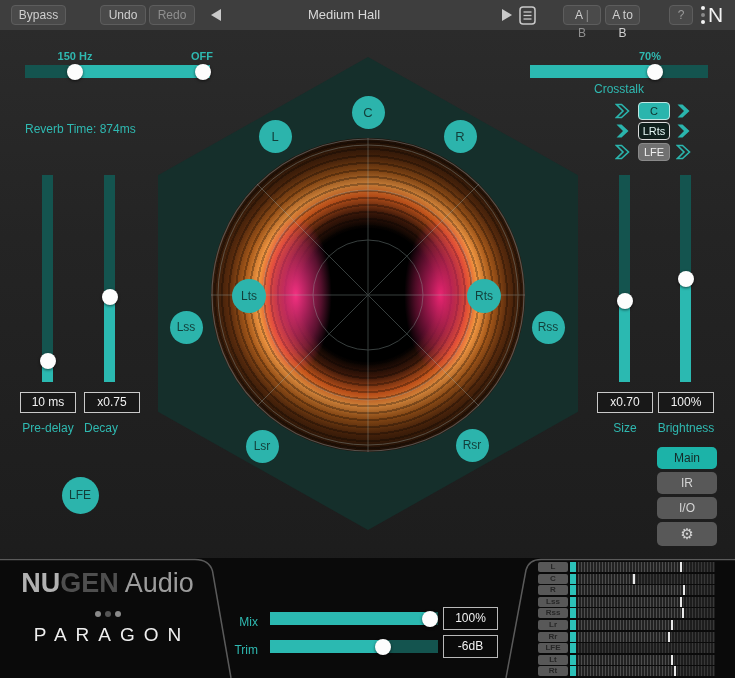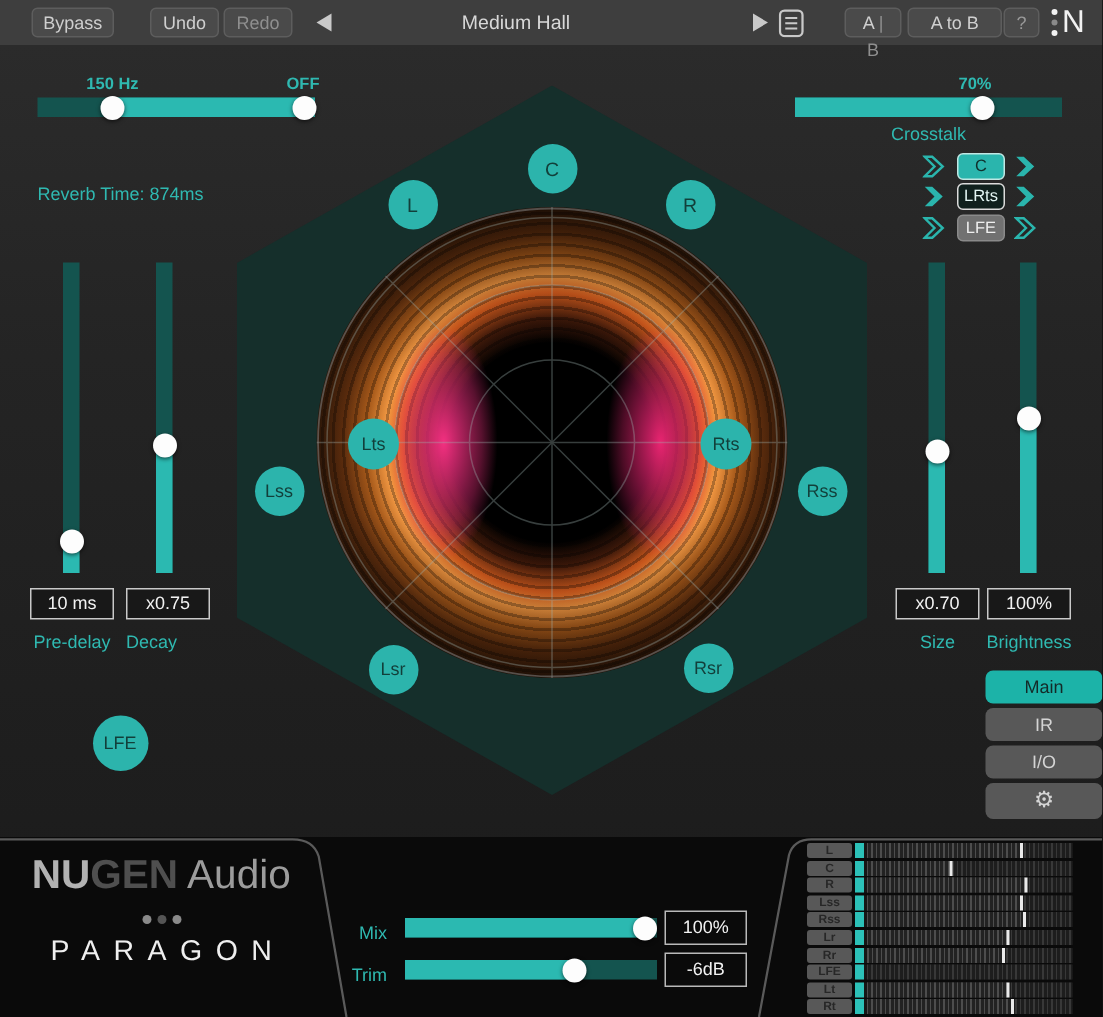--- a/index.html
+++ b/index.html
@@ -61,21 +61,21 @@
         justify-content:space-between;}
   .chev path{fill:#2ab5ad;}
   .chev.outline path{fill:none;stroke:#2ab5ad;stroke-width:1.6;}
   .rbtn{width:32px;height:18px;border-radius:4px;font-size:11px;line-height:17px;text-align:center;
         box-sizing:border-box;cursor:pointer;}
   .rbtn.teal{background:#2ab5ad;border:1px solid #bfe8e4;color:#10302c;}
   .rbtn.outline{background:#10201d;border:1px solid #dcdcdc;color:#e4f6f4;}
   .rbtn.gray{background:#717171;border:1px solid #8a8a8a;color:#efefef;}
 
   
-  .view-btn{position:absolute;left:657px;width:78px;height:22px;border-radius:5px;background:#585858;
+  .view-btn{position:absolute;left:657px;width:60px;height:22px;border-radius:5px;background:#585858;
             color:#d4d4d4;font-size:12px;line-height:22px;text-align:center;cursor:pointer;}
   .view-btn.active{background:#1cb3a8;color:#142a28;}
 
   
   .bottom{position:absolute;left:0;top:558px;width:735px;height:120px;background:#0a0a0a;}
   .bottom-outline{position:absolute;left:0;top:0;}
   .brand{position:absolute;left:0;top:10px;width:215px;text-align:center;}
   .brand .line1{font-size:27px;font-weight:bold;letter-spacing:0;}
   .brand .nu{color:#b2b2b2;}
   .brand .gen{color:#4f4f4f;}
@@ -99,37 +99,37 @@
           background:repeating-linear-gradient(90deg,#383838 0 1px,#1d1d1d 1px 3px);}
   .mhatch.lit{right:auto;background:repeating-linear-gradient(90deg,#4d4d4d 0 1px,#222 1px 3px);}
   .mpeak{position:absolute;top:0;bottom:0;width:2px;background:#e9e9e9;}
 </style>
 </head>
 <body>
 
 <div class="app">
 
   <div class="toolbar">
-    <div class="tb-btn" style="left:21px;width:55px;">Bypass</div>
+    <div class="tb-btn" style="left:11px;width:55px;">Bypass</div>
     <div class="tb-btn" style="left:100px;width:46px;">Undo</div>
     <div class="tb-btn tb-dim" style="left:149px;width:46px;color:#8f8f8f;">Redo</div>
 
     <div class="tri tri-left" style="left:211px;"></div>
     <div class="preset-name">Medium Hall</div>
     <div class="tri tri-right" style="left:502px;"></div>
 
     <svg style="position:absolute;left:519px;top:6px;" width="17" height="19">
       <rect x="1" y="1" width="15" height="17" rx="3" fill="none" stroke="#c9c9c9" stroke-width="1.5"></rect>
       <line x1="4.5" y1="6" x2="12.5" y2="6" stroke="#c9c9c9" stroke-width="1.3"></line>
       <line x1="4.5" y1="9.5" x2="12.5" y2="9.5" stroke="#c9c9c9" stroke-width="1.3"></line>
       <line x1="4.5" y1="13" x2="12.5" y2="13" stroke="#c9c9c9" stroke-width="1.3"></line>
     </svg>
 
     <div class="tb-btn" style="left:563px;width:38px;"><span>A</span><span class="dim"> | B</span></div>
-    <div class="tb-btn" style="left:605px;width:63px;">A to B</div>
+    <div class="tb-btn" style="left:605px;width:35px;">A to B</div>
     <div class="tb-btn tb-dim" style="left:669px;width:24px;color:#9a9a9a;">?</div>
 
     <div class="nlogo">
       <span class="dots">
           <i style="background:#f2f2f2;"></i>
           <i style="background:#8a8a8a;"></i>
           <i style="background:#f2f2f2;"></i>
         </span>
       <span class="n">N</span>
     </div>

